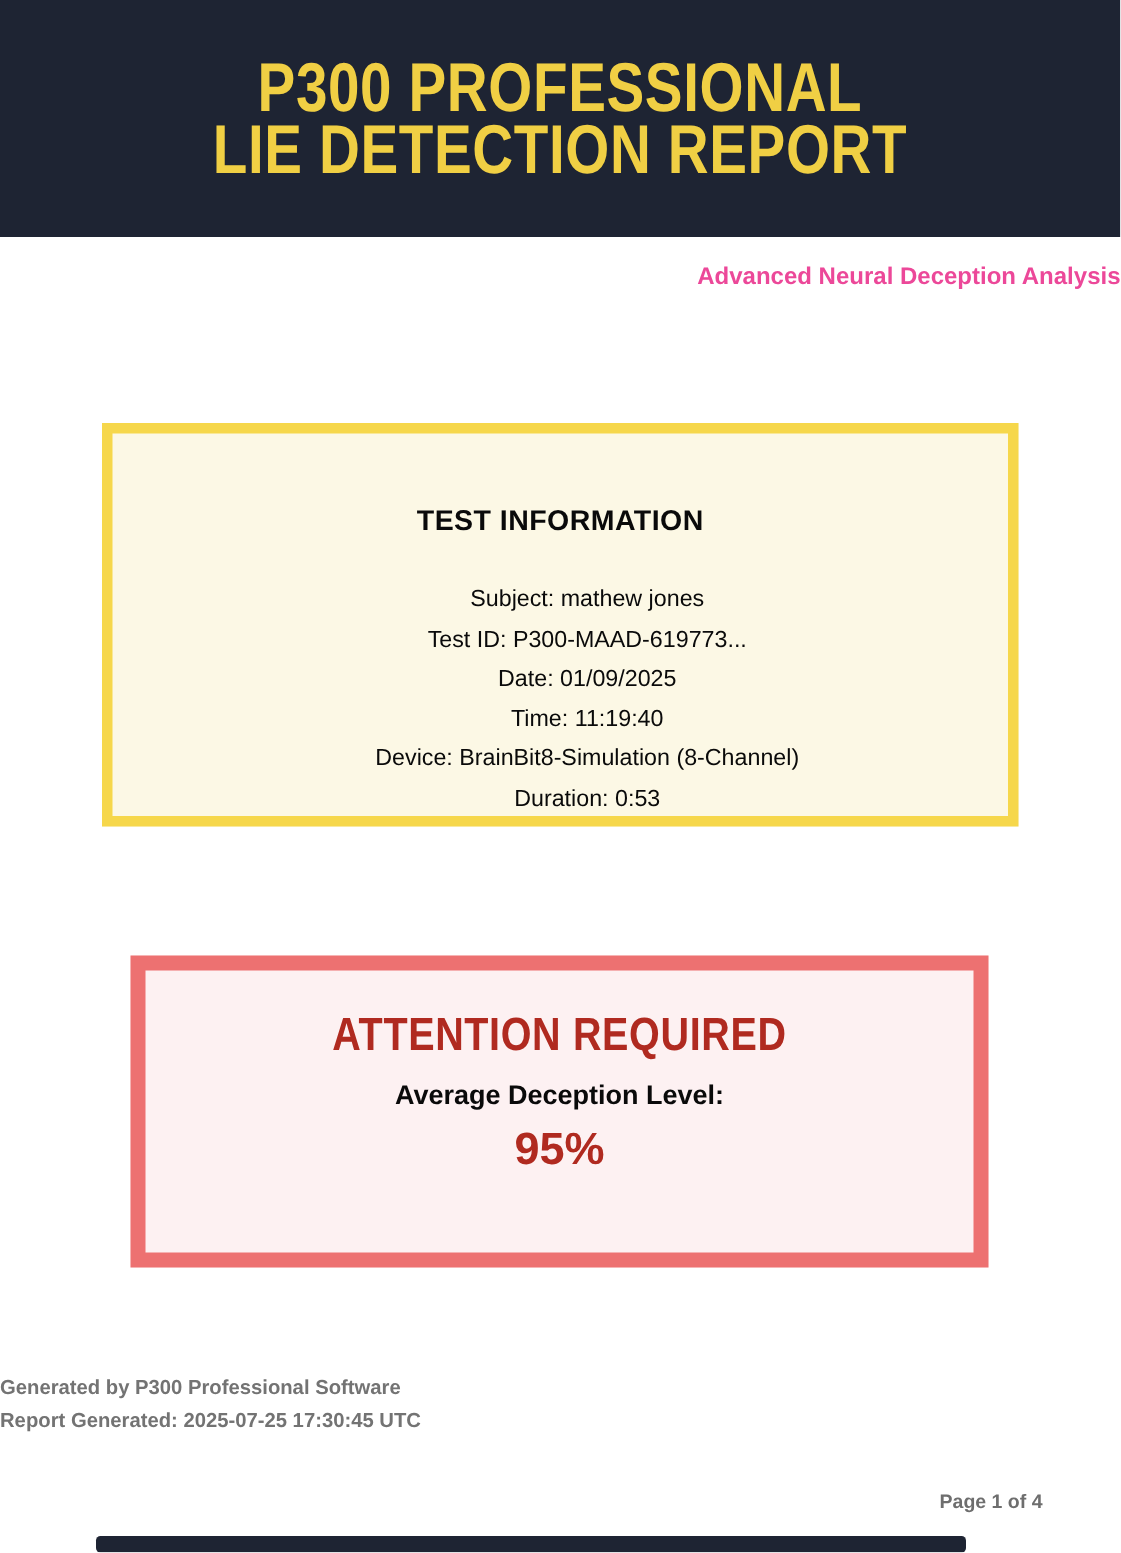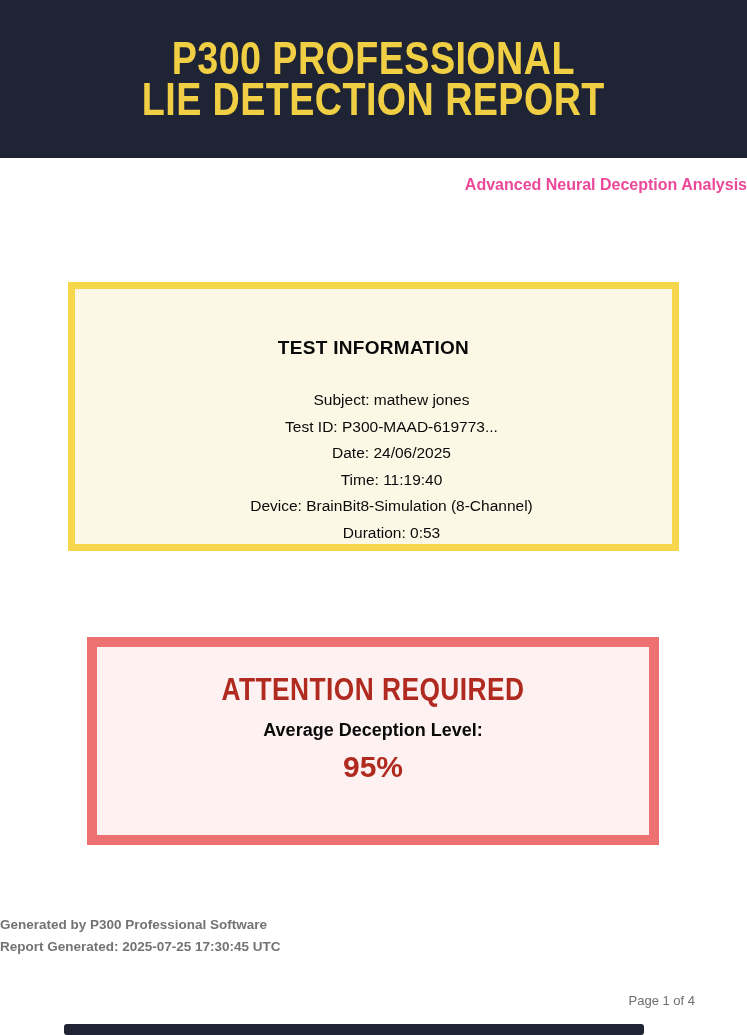--- a/index.html
+++ b/index.html
@@ -112,21 +112,21 @@
     font-size: 13.5px;
     font-weight: bold;
     line-height: 21.5px;
     color: var(--footer-text, #737373);
   }
   .page-indicator {
     position: absolute;
     top: 993px;
     right: 52px;
     font-size: 13px;
-    font-weight: normal;
+    font-weight: bold;
     color: #6e6e6e;
   }
 
   
   .hscroll-thumb {
     position: absolute;
     bottom: 0;
     left: 64px;
     width: 580px;
     height: 11px;
@@ -146,21 +146,21 @@
     </h1>
   </div>
 
   <div class="subtitle">Advanced Neural Deception Analysis</div>
 
   <div class="info-box">
     <h2 class="info-heading">TEST INFORMATION</h2>
     <div class="info-fields">
       <div>Subject: mathew jones</div>
       <div>Test ID: P300-MAAD-619773...</div>
-      <div>Date: 24/06/2025</div>
+      <div>Date: 01/09/2025</div>
       <div>Time: 11:19:40</div>
       <div>Device: BrainBit8-Simulation (8-Channel)</div>
       <div>Duration: 0:53</div>
     </div>
   </div>
 
   <div class="alert-box">
     <h2 class="alert-heading">ATTENTION REQUIRED</h2>
     <div class="alert-label">Average Deception Level:</div>
     <div class="alert-value">95%</div>

